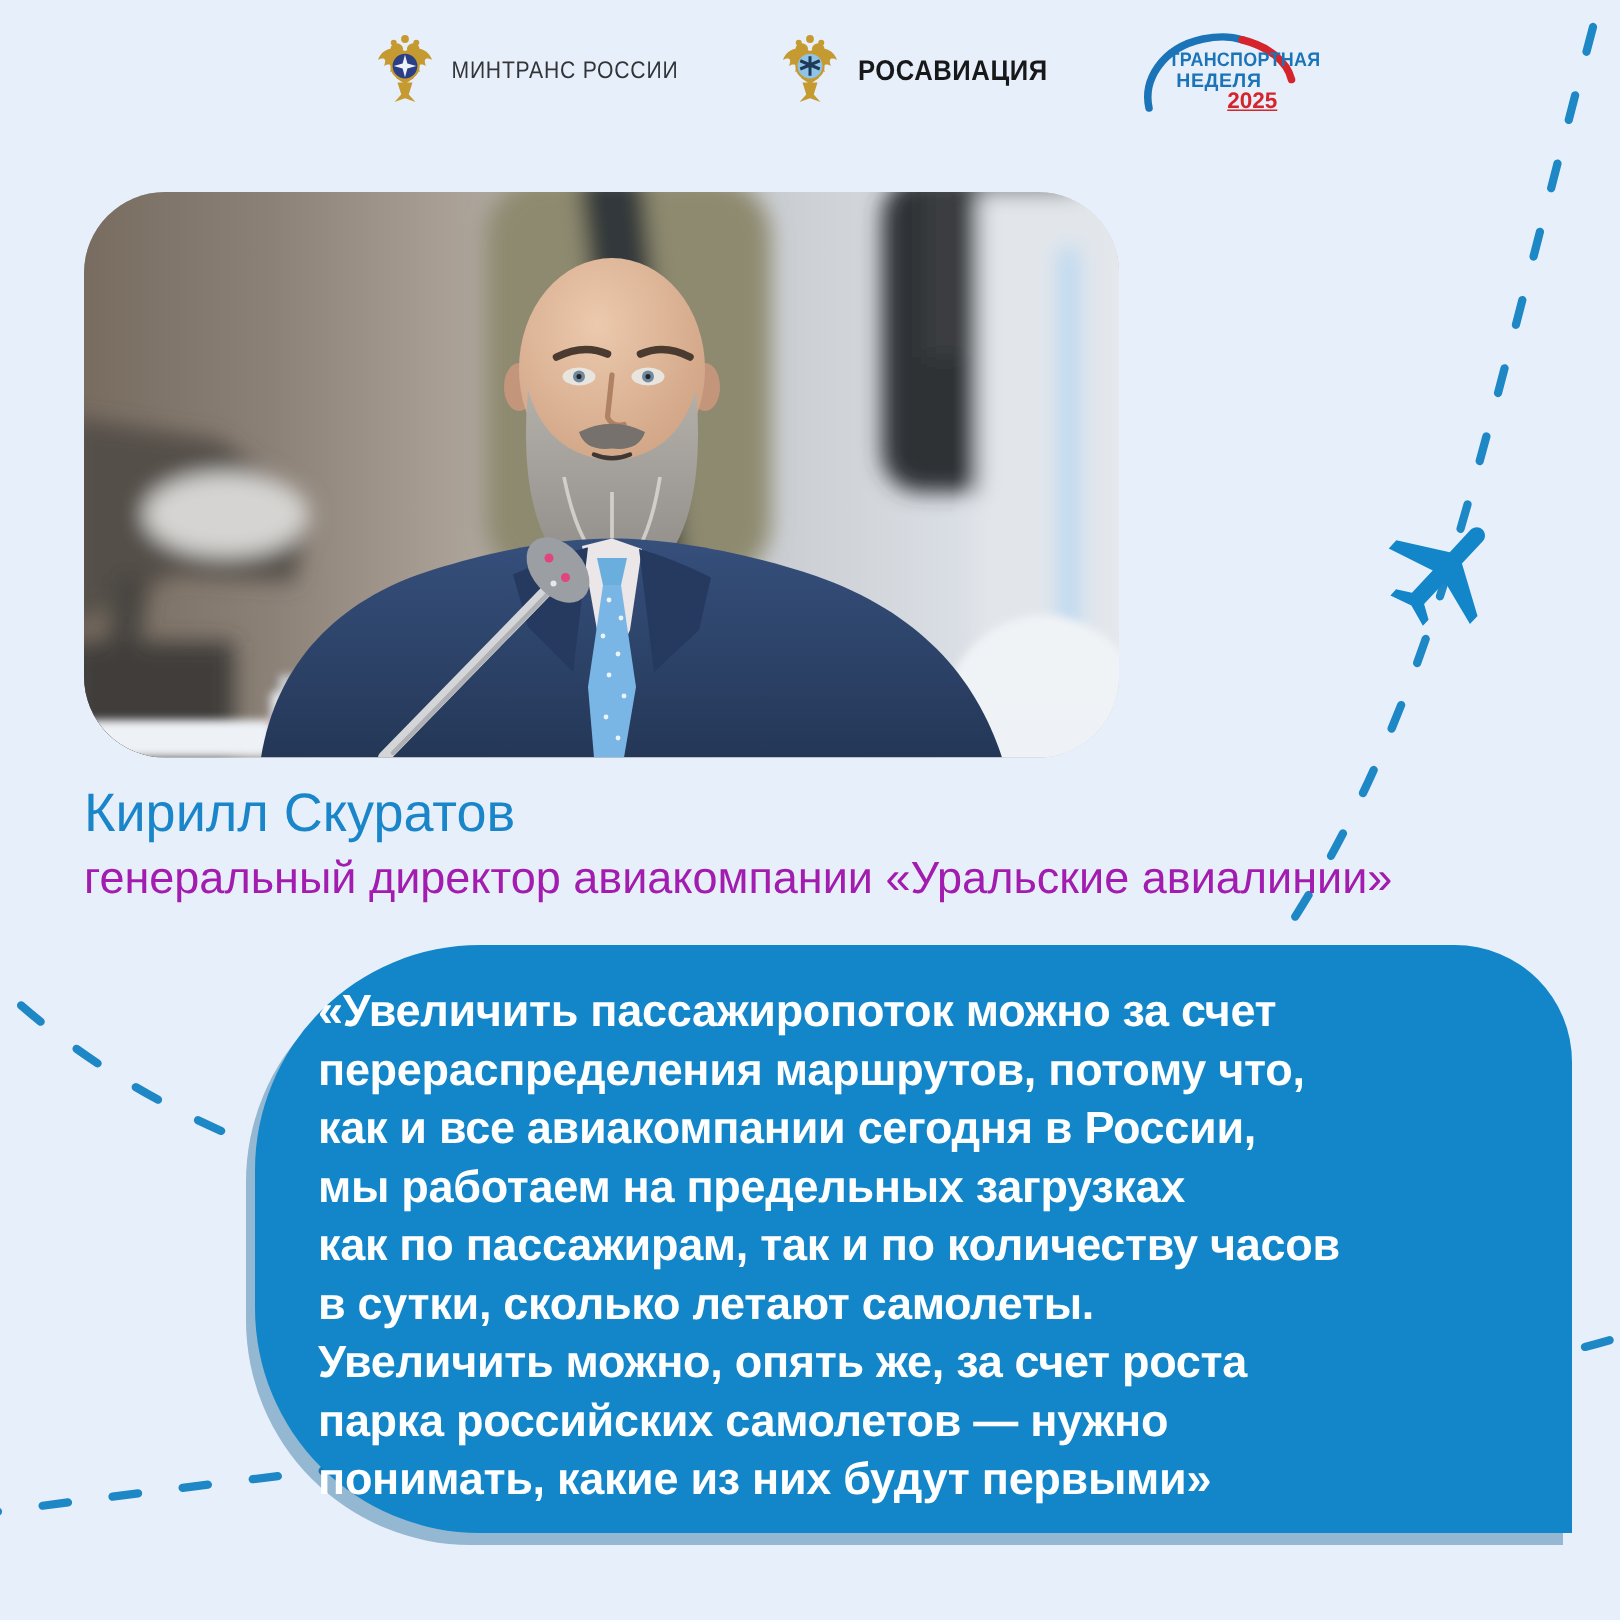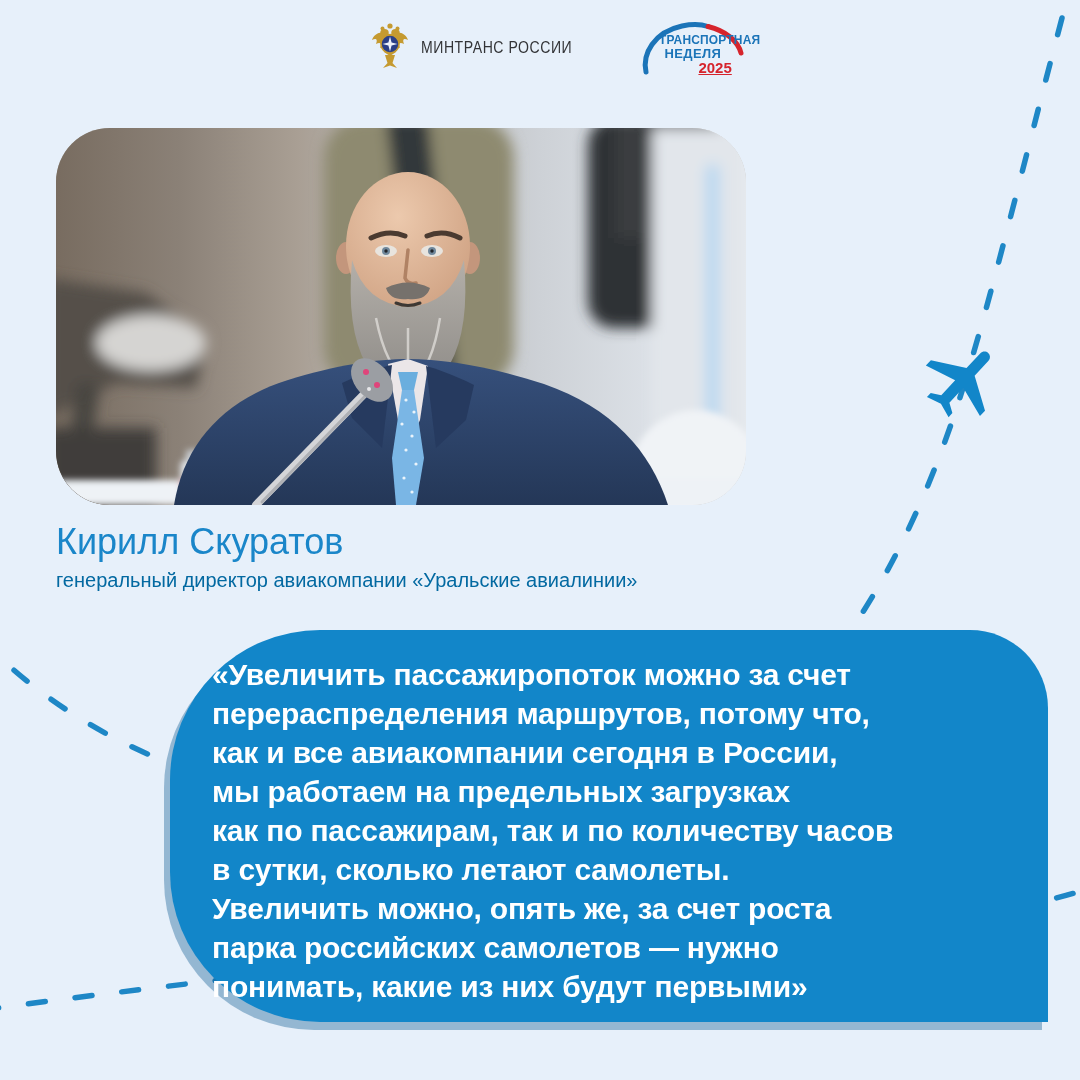--- a/index.html
+++ b/index.html
@@ -23,21 +23,21 @@
     letter-spacing:.4px;}
   .tw3{position:absolute;left:60px;top:39px;font-size:15px;font-weight:bold;color:#d6242c;text-decoration:underline;}
 
   
   .photo{position:absolute;left:56px;top:128px;width:690px;height:377px;
     border-radius:54px;overflow:hidden;z-index:1;background:#b8b4ae;}
 
   
   .speaker-name{position:absolute;left:56px;top:521px;font-size:36px;font-weight:normal;
     color:#1a86c9;z-index:2;}
-  .speaker-title{position:absolute;left:56px;top:569px;font-size:20px;color:#0369a1;z-index:2;}
+  .speaker-title{position:absolute;left:56px;top:569px;font-size:30px;color:#a21caf;z-index:2;}
 
   
   .quote{position:absolute;left:170px;top:630px;width:878px;height:392px;
     background:#1286c9;border-radius:150px 78px 0 150px;z-index:1;
     box-shadow:-6px 8px 0 rgba(13,90,145,.38);box-sizing:border-box;
     padding:25px 22px 4px 42px;}
   .quote p{margin:0;color:#ffffff;font-weight:bold;font-size:30px;line-height:39px;
     white-space:pre-line;letter-spacing:-.2px;}
 </style>
 </head>
@@ -66,20 +66,36 @@
             <ellipse cx="25.5" cy="10.5" rx="4.2" ry="3.6"></ellipse>
           <path d="M20 12 C10 8 4 12 2 18 C6 16 8 17 6 22 C10 20 12 21 10 26 C14 24 15.5 26 14 30 L20 34 L26 30 C24.5 26 26 24 30 26 C28 21 30 20 34 22 C32 17 34 16 38 18 C36 12 30 8 20 12 Z"></path>
           <path d="M15 33 L25 33 L22.5 41 L27 46 L20 43.5 L13 46 L17.5 41 Z"></path>
         </g>
         <circle cx="20" cy="22" r="9" fill="#2b3f87" stroke="#c59a30" stroke-width="1.5"></circle>
         <path d="M20 14.5 L21.6 20.4 L27.5 22 L21.6 23.6 L20 29.5 L18.4 23.6 L12.5 22 L18.4 20.4 Z" fill="#eef2fa"></path>
       </svg>
       <span class="logo-label-mintrans">МИНТРАНС РОССИИ</span>
     </div>
 
+    <div class="logo">
+      <svg width="42" height="52" viewBox="0 0 40 52">
+        <g fill="#c59a30">
+          <circle cx="20" cy="4" r="2.6"></circle>
+            <circle cx="12.5" cy="6.5" r="2"></circle>
+            <circle cx="27.5" cy="6.5" r="2"></circle>
+          <ellipse cx="14.5" cy="10.5" rx="4.2" ry="3.6"></ellipse>
+            <ellipse cx="25.5" cy="10.5" rx="4.2" ry="3.6"></ellipse>
+          <path d="M20 12 C10 8 4 12 2 18 C6 16 8 17 6 22 C10 20 12 21 10 26 C14 24 15.5 26 14 30 L20 34 L26 30 C24.5 26 26 24 30 26 C28 21 30 20 34 22 C32 17 34 16 38 18 C36 12 30 8 20 12 Z"></path>
+          <path d="M15 33 L25 33 L22.5 41 L27 46 L20 43.5 L13 46 L17.5 41 Z"></path>
+        </g>
+        <circle cx="20" cy="22" r="9" fill="#8fc4e8" stroke="#c59a30" stroke-width="1.5"></circle>
+        <path d="M13.5 24 L26.5 18.5 M13.5 18.5 L26.5 24 M20 15.5 L20 28.5" stroke="#1f3a57" stroke-width="2" fill="none"></path>
+      </svg>
+      <span class="logo-label-rosav">РОСАВИАЦИЯ</span>
+    </div>
 
     <div class="tweek">
       <svg width="120" height="56" viewBox="0 0 120 56">
         <path d="M8 52 C4 34 16 12 44 6 C55 3.8 64 4.5 70 6.5" fill="none" stroke="#1b74b8" stroke-width="5" stroke-linecap="round"></path>
         <path d="M70 6.5 C88 11 100 21 103 33" fill="none" stroke="#d6242c" stroke-width="5" stroke-linecap="round"></path>
       </svg>
       <span class="tw1">ТРАНСПОРТНАЯ</span>
       <span class="tw2">НЕДЕЛЯ</span>
       <span class="tw3">2025</span>
     </div>

